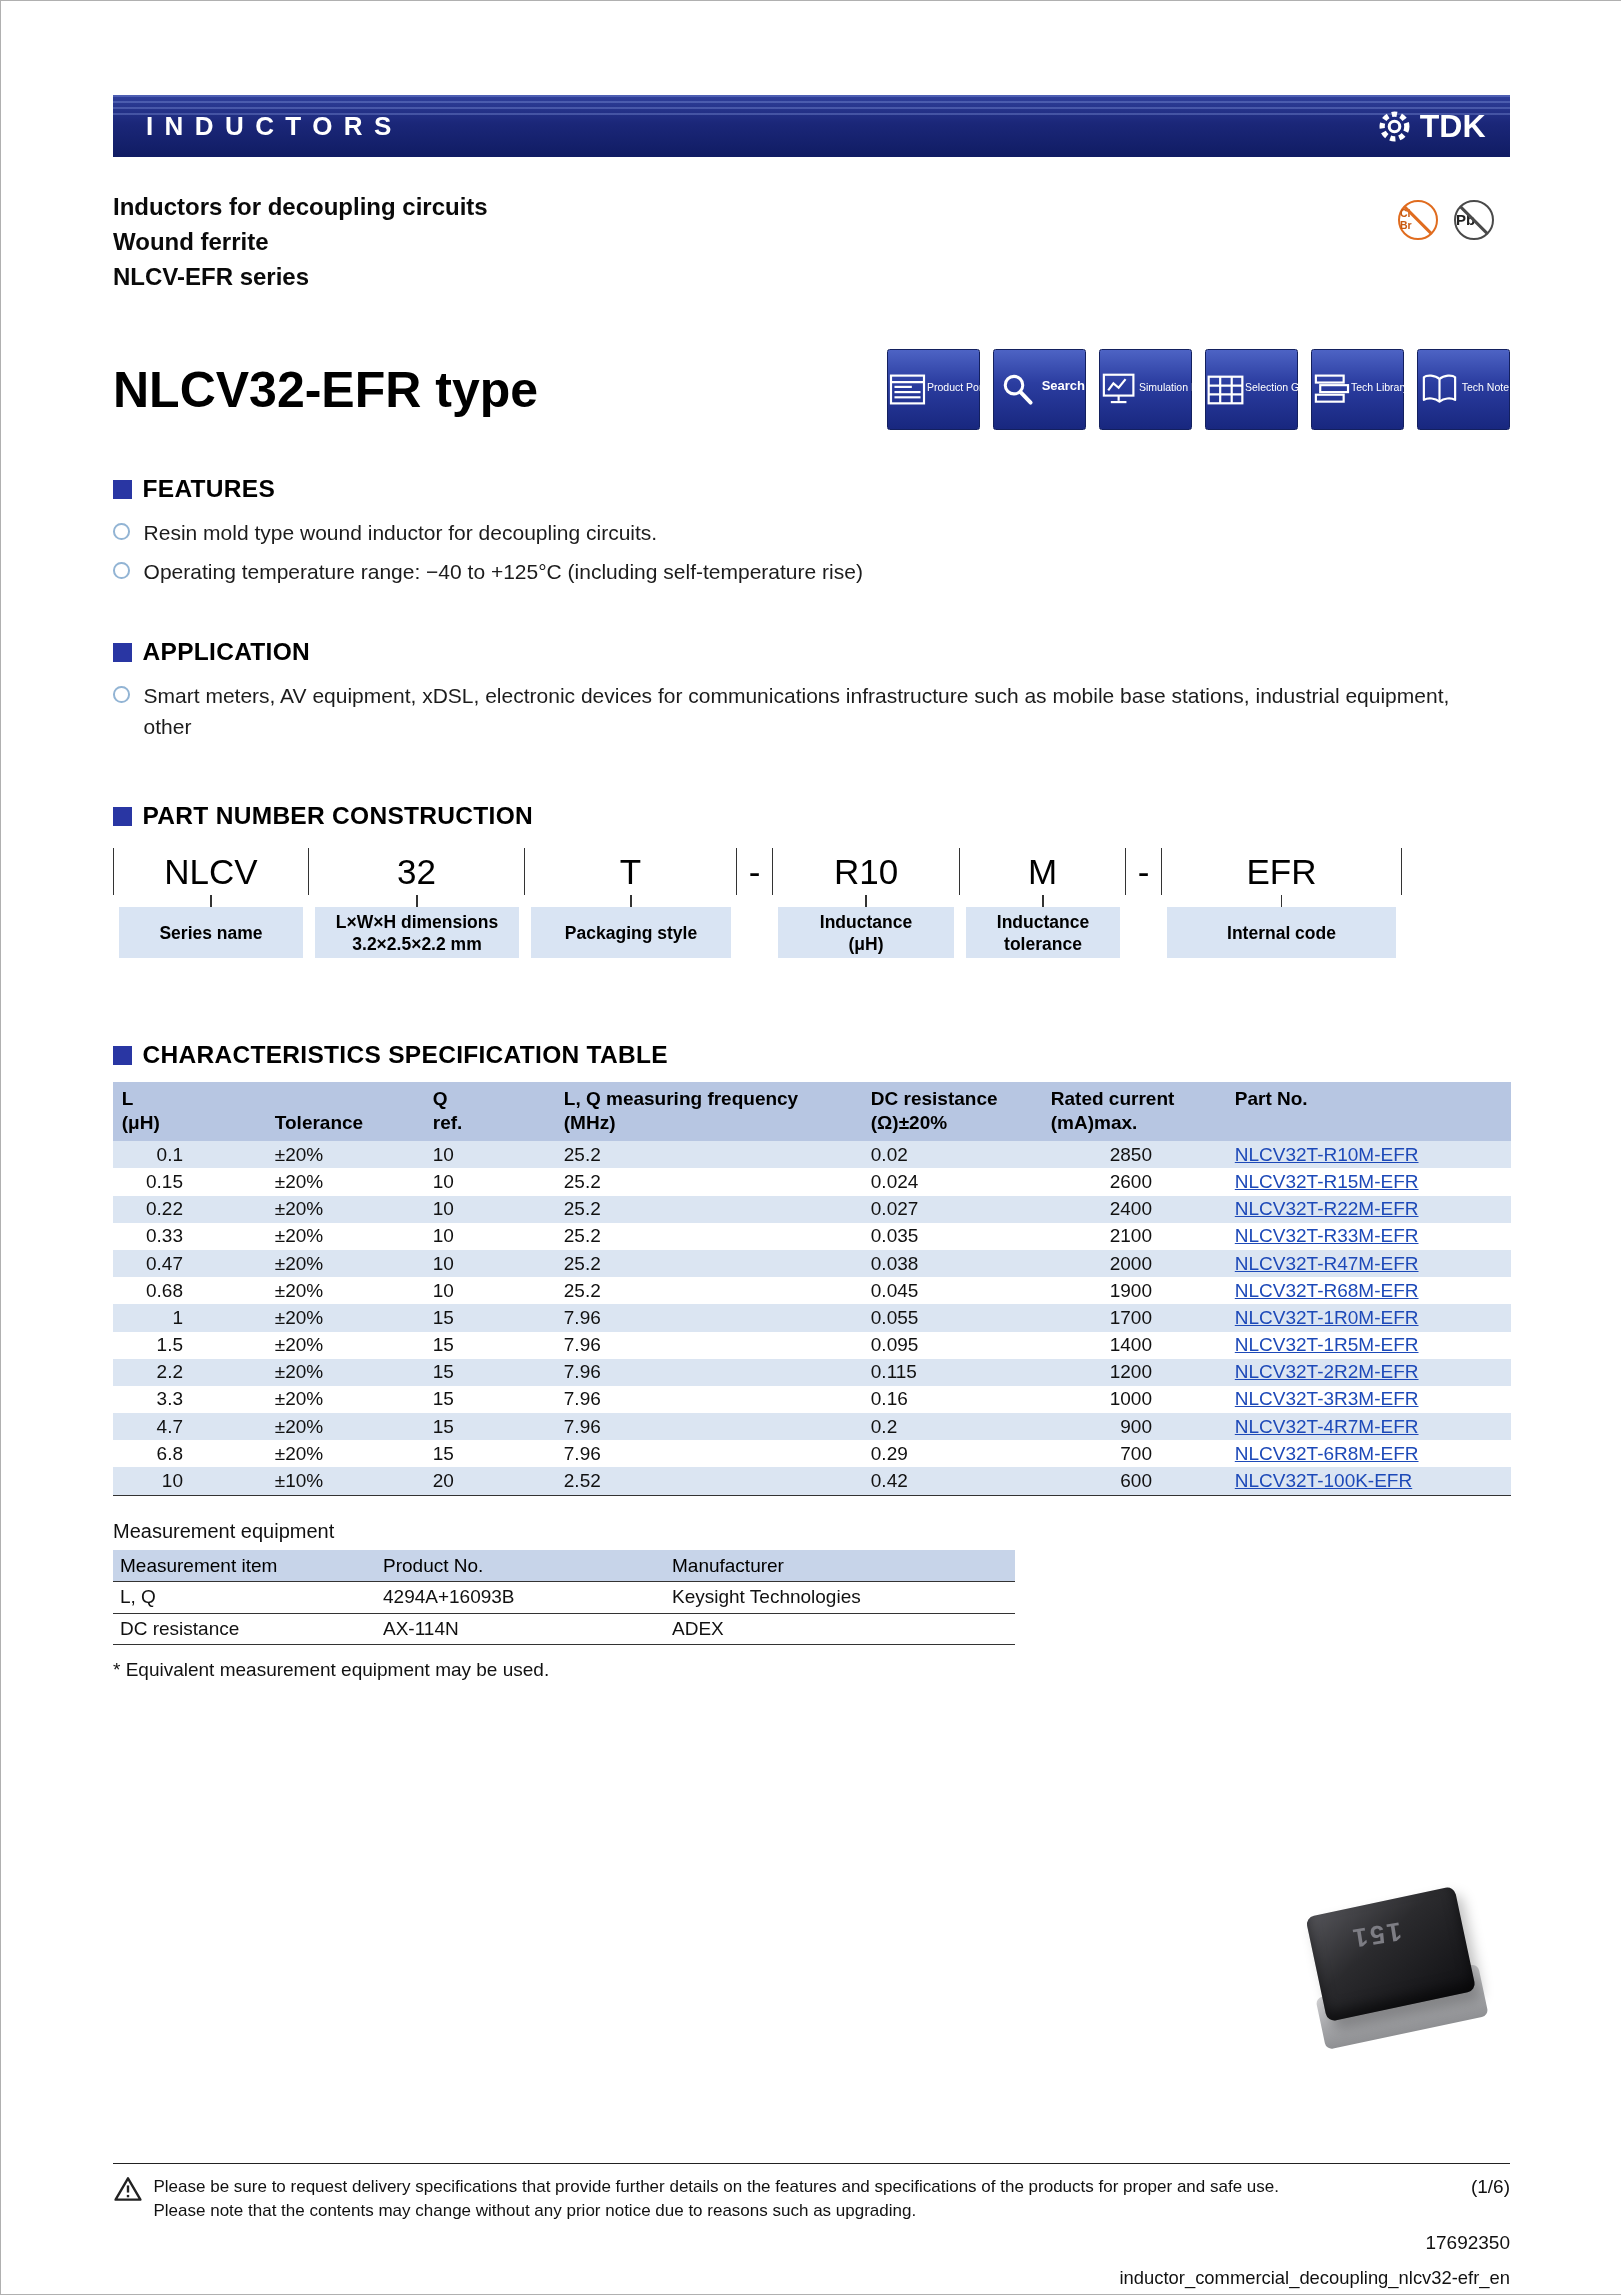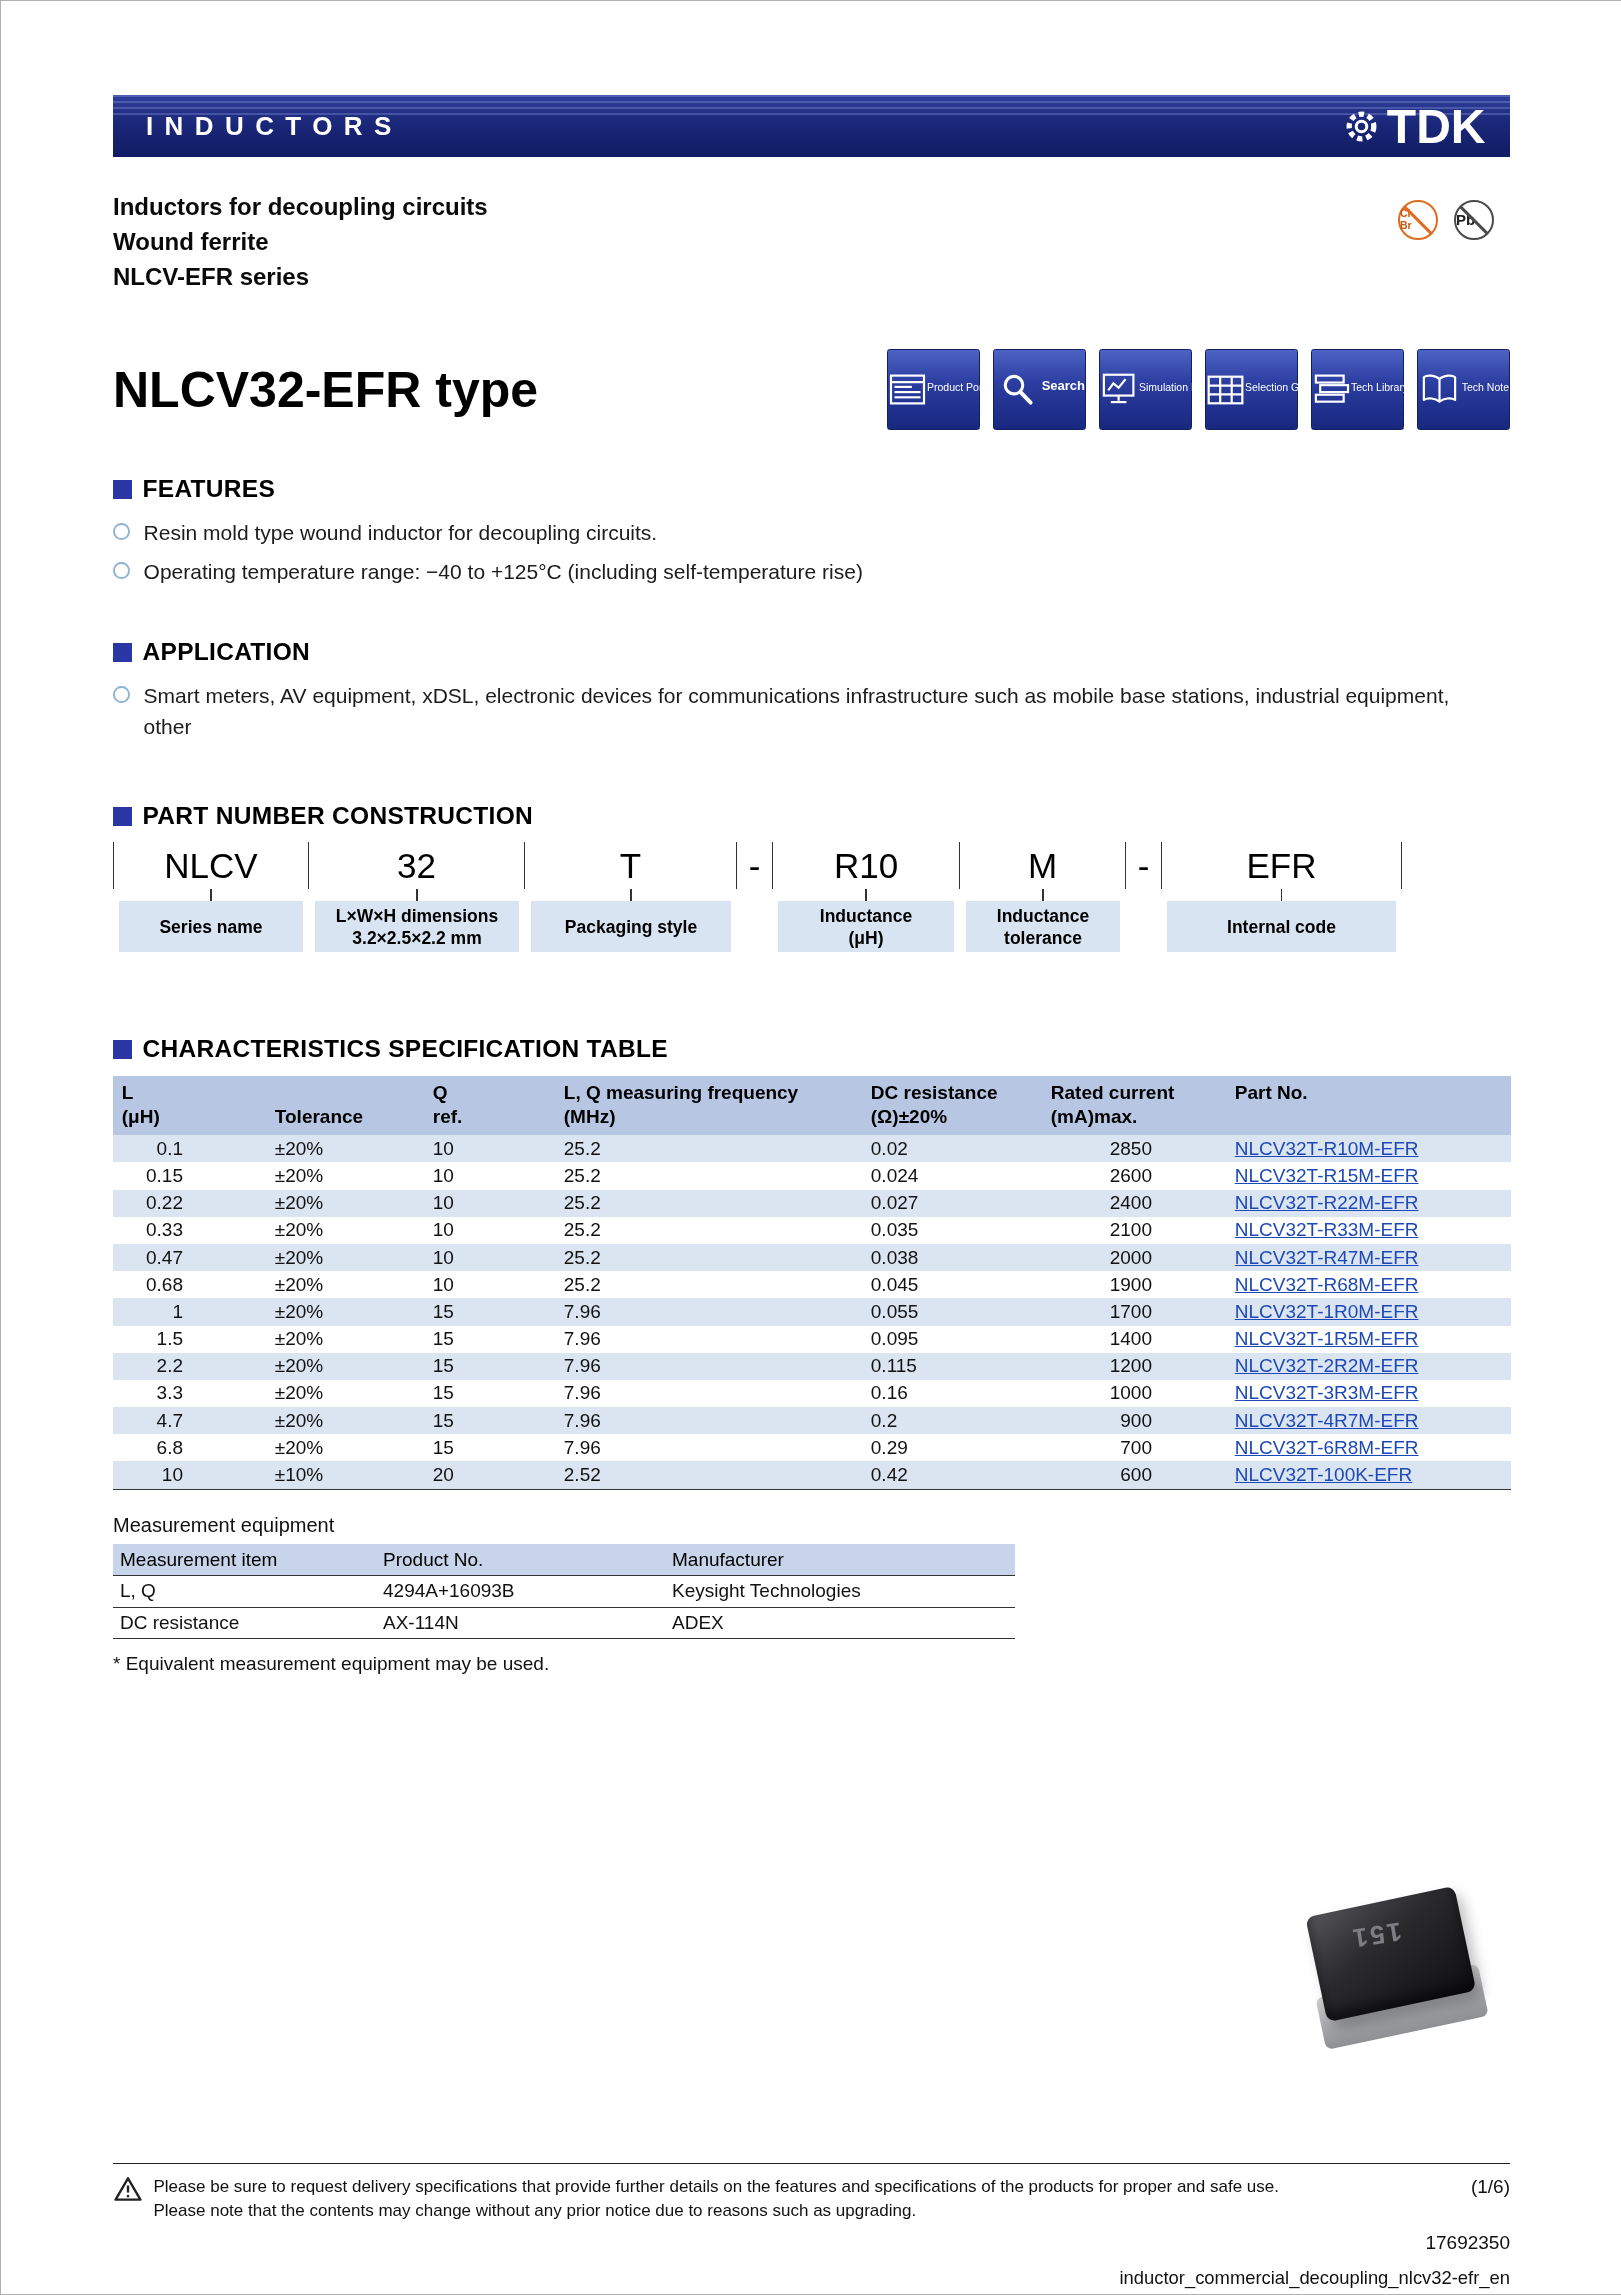--- a/index.html
+++ b/index.html
@@ -15,21 +15,21 @@
   .hbar {
     margin-top:94px; height:62px; display:flex; align-items:center;
     justify-content:space-between; padding:0 24.5px 0 33px;
     background-image:
       repeating-linear-gradient(180deg, rgba(150,170,235,0.30) 0 1.8px, rgba(0,0,0,0) 1.8px 6.1px),
       linear-gradient(180deg,#30409c 0%,#1b2779 45%,#101c63 100%);
     background-size:100% 21px,100% 100%;
     background-repeat:no-repeat,no-repeat;
   }
   .hbar-title { color:#fff; font-size:26px; font-weight:bold; letter-spacing:11.4px; }
-  .tdk { display:flex; align-items:center; gap:7px; color:#fff; font-size:48px; font-weight:bold; }
+  .tdk { display:flex; align-items:center; gap:7px; color:#fff; font-size:32px; font-weight:bold; }
 
   
   .subrow { margin-top:32px; display:flex; justify-content:space-between; }
   .subtitles div { font-size:24px; font-weight:bold; line-height:35px; color:#0a0a0a; }
   .badges { display:flex; gap:16px; margin-top:10.5px; padding-right:16px; }
   .badge { width:40px; height:40px; border-radius:50%; position:relative; display:flex;
            flex-direction:column; align-items:flex-start; justify-content:center; }
   .badge .slash { position:absolute; left:50%; top:50%; width:39px; height:2.6px; border-radius:1.8px;
                   transform:translate(-50%,-50%) rotate(45deg); }
   .badge.halogen { border:2.6px solid #e06c1f; color:#c85a12; }
@@ -59,21 +59,21 @@
   .sec.pnc { margin-top:60px; }
   .sec.cst { margin-top:83px; }
   .blist { margin-top:14px; }
   .bitem { display:flex; gap:14px; align-items:flex-start; font-size:21px; line-height:31px;
            color:#1c1c1c; margin-bottom:8px; }
   .circ { width:16.6px; height:16.6px; border:2.2px solid #92b4d4; border-radius:50%;
           flex:0 0 auto; margin-top:6.1px; }
   .bitem .txt { max-width:1354px; }
 
   
-  .pnc-grid { margin-top:12px; display:grid;
+  .pnc-grid { margin-top:18px; display:grid;
               grid-template-columns:196px 216px 212px 35px 188px 166px 35px 241px; }
   .code { font-size:35px; color:#000; text-align:center; height:47px; line-height:47px; }
   .code.bl { border-left:1.3px solid #333; }
   .code.br { border-right:1.3px solid #333; }
   .tcell { display:flex; justify-content:center; height:12.3px; }
   .tick { width:1.3px; height:12.3px; background:#333; }
   .lbox { background:#d9e4f3; margin:0 6.1px; height:51px; display:flex; flex-direction:column;
           align-items:center; justify-content:center; font-size:17.5px; font-weight:bold;
           line-height:22px; color:#000; }
 

